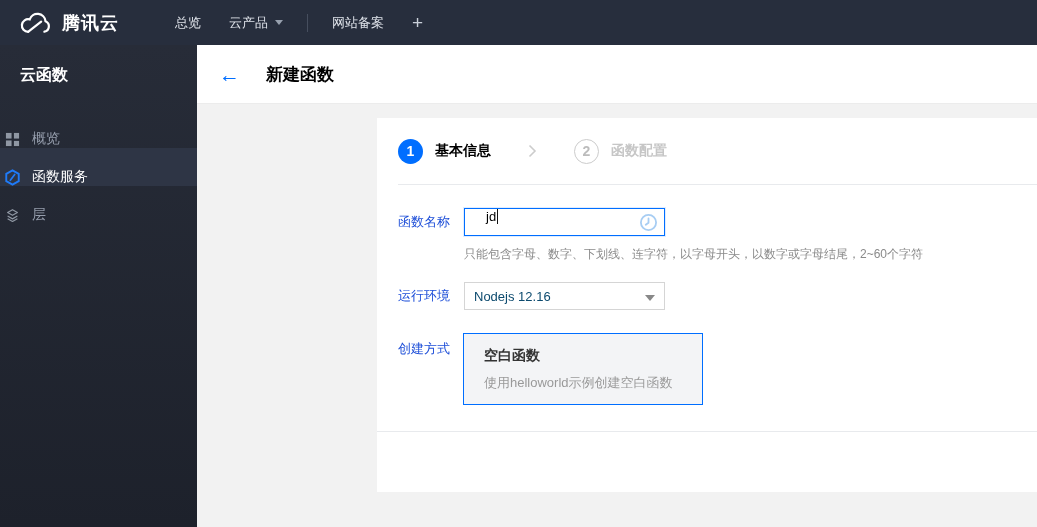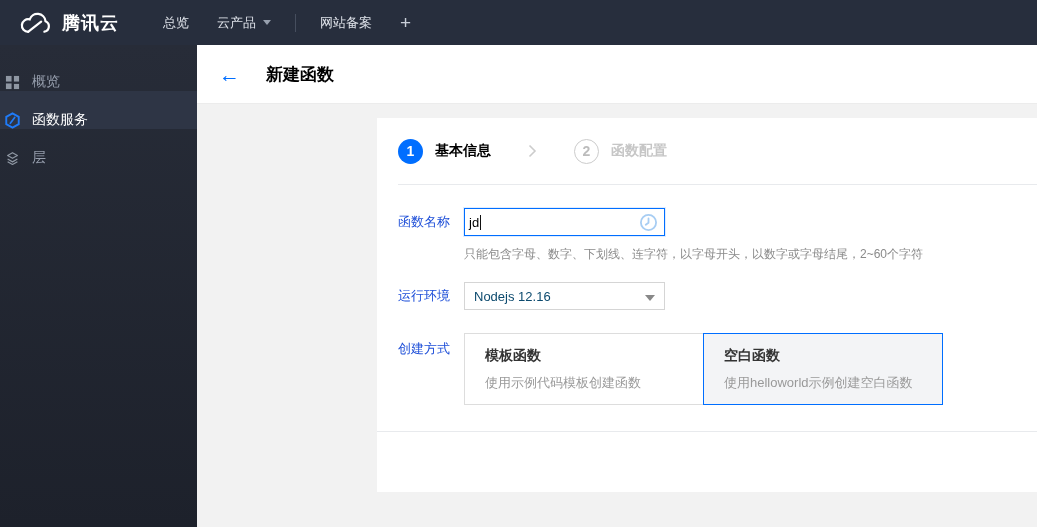--- a/index.html
+++ b/index.html
@@ -12,21 +12,21 @@
 
   
   .topbar {
     position:absolute; top:0; left:0; right:0; height:45px;
     background:#272e3d; display:flex; align-items:center; z-index:5;gap:20px;
   }
   .logo { display:flex; align-items:center; margin-left:16px; cursor:pointer; }
   .logo-text { color:#ffffff; font-size:18px; font-weight:bold; margin-left:9px; letter-spacing:1px; }
   .nav { display:flex; align-items:center; margin-left:20px; }
   .nav-item { color:#dfe3ea; font-size:13px; cursor:pointer; display:flex; align-items:center; }
-  .nav-item.overview { margin-left:4px;text-align:center; }
+  .nav-item.overview { margin-left:16px;text-align:center; }
   .nav-item.products { margin-left:28px; }
   .nav-item.beian { }
   .caret-down {
     width:0; height:0; margin-left:7px;
     border-left:4px solid transparent; border-right:4px solid transparent;
     border-top:5px solid #97a0ae;
   }
   .nav-sep { width:1px; height:18px; background:#464e5e; margin:0 24px; }
   .nav-plus { color:#c9cfd9; font-size:19px; margin-left:28px; cursor:pointer; line-height:1; }
 
@@ -76,21 +76,21 @@
 
   
   .form { padding:23px 0 0 21px; }
   .frow { display:flex; align-items:center; }
   .frow.top { align-items:flex-start; }
   .flabel { width:66px; flex-shrink:0; font-size:13px; color:#1d4ed8; }
   .flabel.pad-top { padding-top:7px; }
 
   .name-input {
     position:relative; width:201px; height:28px; border:1px solid #006eff;
-    display:flex; align-items:center; padding-left:4px; background:#ffffff;
+    display:flex; padding-left:21px; background:#ffffff;
     box-shadow:0 0 0 1px rgba(0,110,255,0.12); cursor:text;
   }
   .name-input .val { font-size:13px; color:#000000; }
   .text-caret { width:1px; height:15px; background:#111; margin-left:1px; animation:blink 1s steps(1) infinite; }
   @keyframes blink { 50% { opacity:0; } }
   .clock-wrap { position:absolute; right:6px; top:4px; }
 
   .hint { margin:10px 0 0 66px; font-size:12px; color:#8a8a8a; }
 
   .frow.runtime { margin-top:19px; }
@@ -139,20 +139,21 @@
         <span>云产品</span>
         <span class="caret-down"></span>
       </span>
       <span class="nav-sep"></span>
       <span class="nav-item beian">网站备案</span>
       <span class="nav-plus">+</span>
     </div>
   </div>
 
   <div class="sidebar">
+    <div class="sidebar-title">云函数</div>
     <div class="menu">
       <div class="menu-item">
         <span class="mi-icon">
           <svg viewBox="0 0 16 16" width="15" height="15">
             <rect x="1" y="1" width="6" height="6" fill="#8f97a3"></rect>
             <rect x="9.5" y="1" width="5.5" height="6" fill="#8f97a3"></rect>
             <rect x="1" y="9" width="6" height="6" fill="#8f97a3"></rect>
             <rect x="9.5" y="9.5" width="5.5" height="5.5" fill="#8f97a3"></rect>
           </svg>
         </span>
@@ -228,24 +229,20 @@
           <span class="flabel">运行环境</span>
           <div class="select-box">
             <span class="sel-val">Nodejs 12.16</span>
             <span class="sel-caret"></span>
           </div>
         </div>
 
         <div class="frow method top">
           <span class="flabel pad-top">创建方式</span>
           <div class="mcards">
-            <div class="mcard">
-              <div class="mcard-title">模板函数</div>
-              <div class="mcard-desc">使用示例代码模板创建函数</div>
-            </div>
             <div class="mcard selected">
               <div class="mcard-title">空白函数</div>
               <div class="mcard-desc">使用helloworld示例创建空白函数</div>
             </div>
           </div>
         </div>
 
       </div>
 
       <div class="divider above-btn"></div>

